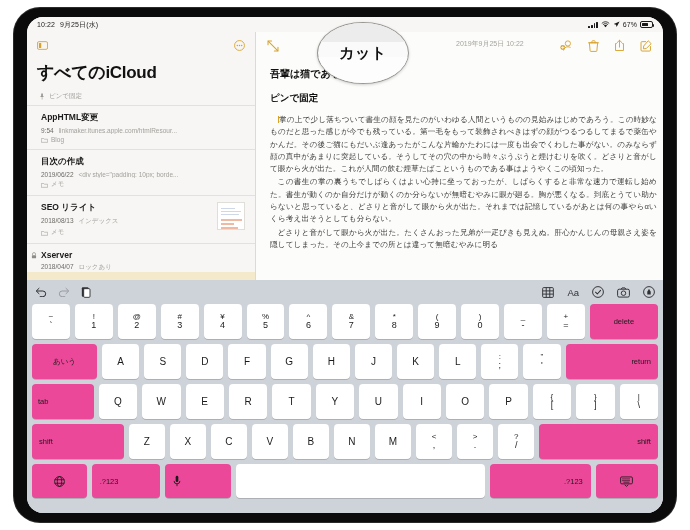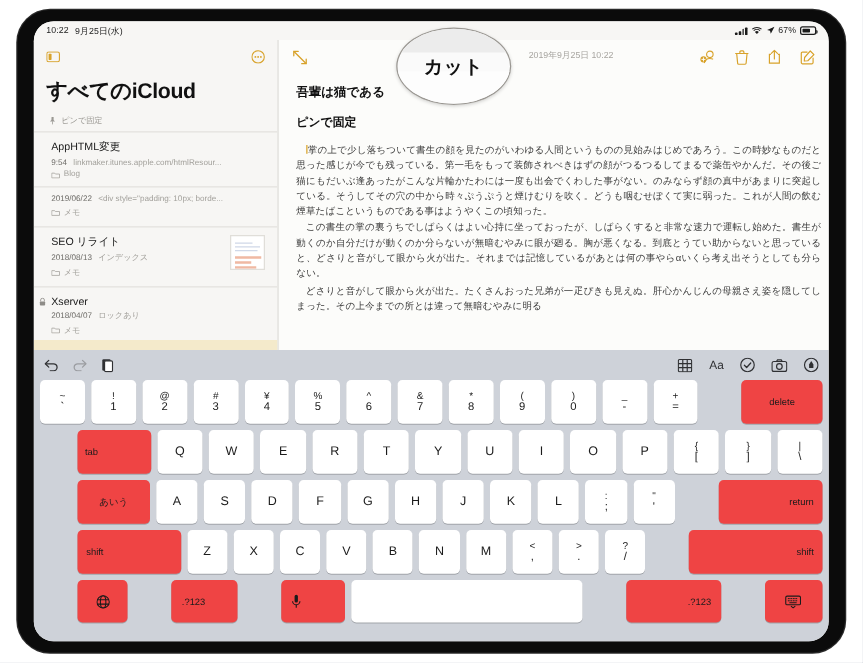--- a/index.html
+++ b/index.html
@@ -39,34 +39,34 @@
   .sig i:nth-child(1){height:2px} .sig i:nth-child(2){height:3.5px}
   .sig i:nth-child(3){height:5px} .sig i:nth-child(4){height:6.5px}
   .batt { width: 13px; height: 7px; border: .8px solid #1b1b1b; border-radius: 2px;
           position: relative; padding: 1px; }
   .batt::after { content:''; position:absolute; right:-2.4px; top:2px; width:1.4px;
                  height:3px; background:#1b1b1b; border-radius:0 1px 1px 0; }
   .batt i { display:block; height:100%; width:67%; background:#1b1b1b; border-radius:.6px;}
   
   #content { position: absolute; left: 0; top: 15px; width: 100%; height: 248px; display: flex; }
   #sidebar {
-    width: 196px; height: 100%; background: #f7f6f4;
+    width: 229px; height: 100%; background: #f7f6f4;
     border-right: 1px solid #dcdad6; position: relative; overflow: hidden;
   }
   #sidebar-top { height: 27px; display: flex; align-items: center;
                  justify-content: space-between; padding: 0 10px; }
   .icon-btn { color: #d8a22a; cursor: pointer; display: flex; align-items: center; }
   #sidebar-title { padding: 2px 10px 8px; font-size: 17px; font-weight: bold;
                    color: #111; letter-spacing: -.3px; }
   #pinned-label { display:flex; align-items:center; gap:4px; padding: 0 10px 4px 12px;
                   font-size: 6.5px; color: #9a9893; }
   .note-row { padding: 6px 10px 6px 14px; border-top: .7px solid #e3e1dd;
               position: relative; display:flex; }
   .note-main { flex: 1; min-width: 0; }
-  .note-title { font-size: 8.5px; font-weight: normal; color: #1a1a1a; margin-bottom: 2.5px;
+  .note-title { font-size: 8.5px; font-weight: bold; color: #1a1a1a; margin-bottom: 2.5px;
                 white-space: nowrap; overflow: hidden; text-overflow: ellipsis; }
   .note-sub { font-size: 6.5px; color: #a3a19c; margin-bottom: 2.5px;
               white-space: nowrap; overflow: hidden; text-overflow: ellipsis; }
   .note-sub .dt { color: #6d6b67; margin-right: 5px; }
   .note-folder { font-size: 6.5px; color: #a3a19c; display: flex; align-items: center; gap: 3px; }
   .lock-dot { position: absolute; left: 4px; top: 8px; color: #8e8c88; font-size: 7px; }
   .thumb { width: 28px; height: 28px; border: .8px solid #e0ded9; background: #fff;
            margin-left: 6px; flex: none; position: relative; overflow: hidden; }
   .thumb .l { position: absolute; left: 3px; height: 1.2px; background: #cfd8e8; }
   .thumb .o { position: absolute; background: #f0b9a3; }
@@ -102,21 +102,21 @@
   #kb-toolbar { height: 24px; display: flex; align-items: center;
                 justify-content: space-between; padding: 0 8px; }
   #kb-toolbar .grp { display: flex; align-items: center; gap: 11px; }
   #kb-toolbar .grp.right { gap: 13px; }
   .tb-ic { color: #2f3033; display: flex; align-items: center; cursor: pointer; }
   .tb-ic.dim { color: #9a9ca0; }
   .kb-row { display: flex; gap: 5px; padding: 0 5px; margin-bottom: 5px; height: 35px; }
   .key { background: #ffffff; border-radius: 4px; display: flex; flex-direction: column;
          align-items: center; justify-content: center; font-size: 10px; color: #1b1b1b;
          box-shadow: 0 .8px 0 rgba(0,0,0,.22); flex: 1; cursor: pointer; }
-  .key.mod { background: #ef4444; font-size: 7.5px; color: #1b1b1b; margin-left: 30px; }
+  .key.mod { background: #ec4899; font-size: 7.5px; color: #1b1b1b; }
   .key.dual { justify-content: center; gap: 0px; }
   .key .up { font-size: 8px; line-height: 1.05; }
   .key .lo { font-size: 9px; line-height: 1.05; }
   .key.sp { background: #ffffff; }
   #homebar { position: absolute; left: 50%; transform: translateX(-50%); bottom: 4px;
              width: 160px; height: 3px; background: #1b1b1b; border-radius: 2px; }
   svg { display: block; }
 </style>
 </head>
 <body>
@@ -197,20 +197,21 @@
                     <path d="M.5 1.6h3l.8.9h4.2v4H.5z" stroke="#a3a19c" stroke-width=".8" fill="none"></path>
                   </svg>
                 </span>
             <span>Blog</span>
           </div>
         </div>
       </div>
 
       <div class="note-row">
         <div class="note-main">
+          <div class="note-title">目次の作成</div>
           <div class="note-sub">
             <span class="dt">2019/06/22</span><span>&lt;div style="padding: 10px; borde...</span>
           </div>
           <div class="note-folder">
             <span>
                   <svg width="7" height="6" viewBox="0 0 9 7">
                     <path d="M.5 1.6h3l.8.9h4.2v4H.5z" stroke="#a3a19c" stroke-width=".8" fill="none"></path>
                   </svg>
                 </span>
             <span>メモ</span>
@@ -303,21 +304,21 @@
                   <path d="M12.2 7.6v4.1a1.2 1.2 0 0 1-1.2 1.2H2.4a1.2 1.2 0 0 1-1.2-1.2V3.1a1.2 1.2 0 0 1 1.2-1.2h4.2" stroke="#d8a22a" stroke-width="1.1" fill="none" stroke-linecap="round"></path>
                   <path d="M9.6.9 13 4.3 7.3 10 4 10.3l.3-3.3z" stroke="#d8a22a" stroke-width="1.1" fill="none" stroke-linejoin="round"></path>
                 </svg>
           </span>
         </div>
       </div>
       <div id="note-date">2019年9月25日 10:22</div>
       <div id="note-body">
         <div id="note-title">吾輩は猫である</div>
         <div id="note-author">ピンで固定</div>
-        <div class="para"><span class="caret"></span><span>掌の上で少し落ちついて書生の顔を見たのがいわゆる人間というものの見始みはじめであろう。この時妙なものだと思った感じが今でも残っている。第一毛をもって装飾されべきはずの顔がつるつるしてまるで薬缶やかんだ。その後ご猫にもだいぶ逢あったがこんな片輪かたわには一度も出会でくわした事がない。のみならず顔の真中があまりに突起している。そうしてその穴の中から時々ぷうぷうと煙けむりを吹く。どうも咽むせぽくて実に弱った。これが人間の飲む煙草たばこというものである事はようやくこの頃知った。</span></div>
+        <div class="para"><span class="caret"></span><span>掌の上で少し落ちついて書生の顔を見たのがいわゆる人間というものの見始みはじめであろう。この時妙なものだと思った感じが今でも残っている。第一毛をもって装飾されべきはずの顔がつるつるしてまるで薬缶やかんだ。その後ご猫にもだいぶ逢あったがこんな片輪かたわには一度も出会でくわした事がない。のみならず顔の真中があまりに突起している。そうしてその穴の中から時々ぷうぷうと煙けむりを吹く。どさりと音がして眼から火が出た。これが人間の飲む煙草たばこというものである事はようやくこの頃知った。</span></div>
         <div class="para">この書生の掌の裏うちでしばらくはよい心持に坐っておったが、しばらくすると非常な速力で運転し始めた。書生が動くのか自分だけが動くのか分らないが無暗むやみに眼が廻る。胸が悪くなる。到底とうてい助からないと思っていると、どさりと音がして眼から火が出た。それまでは記憶しているがあとは何の事やらαいくら考え出そうとしても分らない。</div>
         <div class="para">どさりと音がして眼から火が出た。たくさんおった兄弟が一疋ぴきも見えぬ。肝心かんじんの母親さえ姿を隠してしまった。その上今までの所とは違って無暗むやみに明る</div>
       </div>
     </div>
   </div>
 
   <div id="loupe">
     <span class="band-top"></span>
     <span class="band-bot"></span>
     <span id="loupe-label">カット</span>
@@ -422,20 +423,42 @@
           </div>
       <div class="key dual">
             <span class="up">_</span>
             <span class="lo">-</span>
           </div>
       <div class="key dual">
             <span class="up">+</span>
             <span class="lo">=</span>
           </div>
       <div class="key mod" style="flex:1.8">delete</div>
+    </div>
+
+    <div class="kb-row">
+      <div class="key mod" style="flex:1.75">あいう</div>
+      <div class="key">A</div>
+      <div class="key">S</div>
+      <div class="key">D</div>
+      <div class="key">F</div>
+      <div class="key">G</div>
+      <div class="key">H</div>
+      <div class="key">J</div>
+      <div class="key">K</div>
+      <div class="key">L</div>
+      <div class="key dual">
+            <span class="up">:</span>
+            <span class="lo">;</span>
+          </div>
+      <div class="key dual">
+            <span class="up">"</span>
+            <span class="lo">'</span>
+          </div>
+      <div class="key mod" style="flex:2.3;align-items:flex-end;padding-right:7px">return</div>
     </div>
 
     <div class="kb-row">
       <div class="key mod" style="flex:1.45;align-items:flex-start;padding-left:6px;justify-content:center">tab</div>
       <div class="key">Q</div>
       <div class="key">W</div>
       <div class="key">E</div>
       <div class="key">R</div>
       <div class="key">T</div>
       <div class="key">Y</div>
@@ -451,42 +474,20 @@
             <span class="up">}</span>
             <span class="lo">]</span>
           </div>
       <div class="key dual">
             <span class="up">|</span>
             <span class="lo">\</span>
           </div>
     </div>
 
     <div class="kb-row">
-      <div class="key mod" style="flex:1.75">あいう</div>
-      <div class="key">A</div>
-      <div class="key">S</div>
-      <div class="key">D</div>
-      <div class="key">F</div>
-      <div class="key">G</div>
-      <div class="key">H</div>
-      <div class="key">J</div>
-      <div class="key">K</div>
-      <div class="key">L</div>
-      <div class="key dual">
-            <span class="up">:</span>
-            <span class="lo">;</span>
-          </div>
-      <div class="key dual">
-            <span class="up">"</span>
-            <span class="lo">'</span>
-          </div>
-      <div class="key mod" style="flex:2.3;align-items:flex-end;padding-right:7px">return</div>
-    </div>
-
-    <div class="kb-row">
       <div class="key mod" style="flex:2.35;align-items:flex-start;padding-left:7px">shift</div>
       <div class="key">Z</div>
       <div class="key">X</div>
       <div class="key">C</div>
       <div class="key">V</div>
       <div class="key">B</div>
       <div class="key">N</div>
       <div class="key">M</div>
       <div class="key dual">
             <span class="up">&lt;</span>

